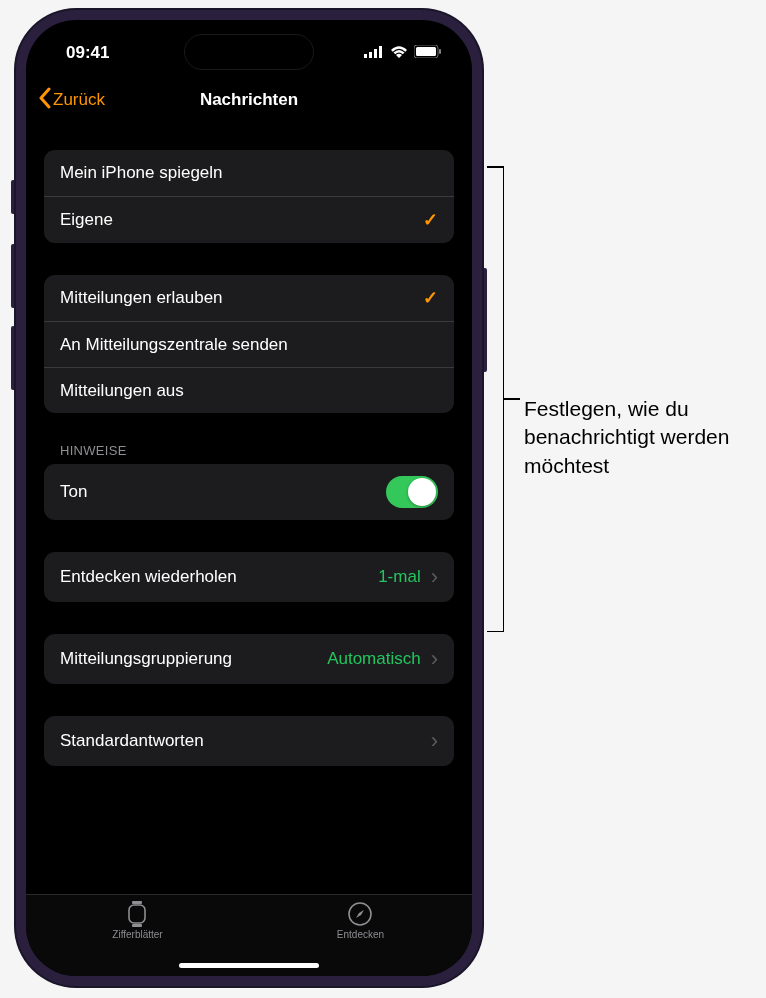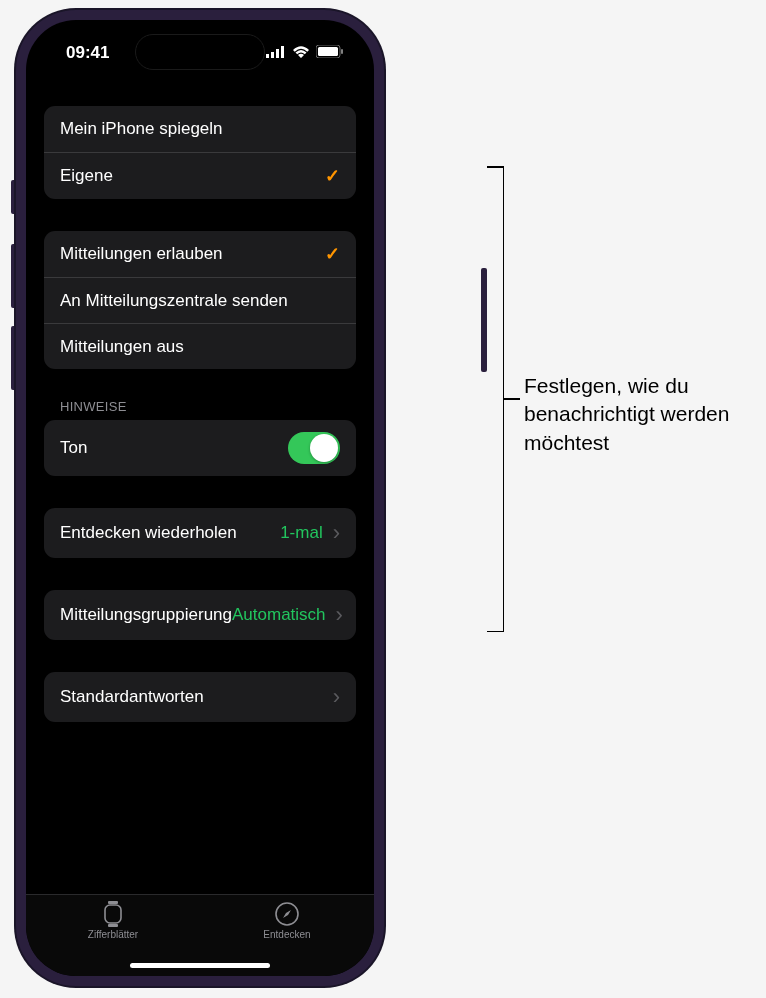--- a/index.html
+++ b/index.html
@@ -7,21 +7,21 @@
     font-family: -apple-system, BlinkMacSystemFont, "Segoe UI", sans-serif;
     background: #f5f5f5;
     width: 766px;
     height: 998px;
     position: relative;
   }
   .phone-frame {
     position: absolute;
     left: 16px;
     top: 10px;
-    width: 368px;
+    width: 466px;
     height: 976px;
     background: #2a1f3d;
     border-radius: 60px;
     padding: 10px;
     box-shadow: 0 0 0 2px #1a1528;
   }
   .phone-screen {
     width: 100%;
     height: 100%;
     background: #000;
@@ -209,21 +209,21 @@
     position: absolute;
     left: 504px;
     top: 398px;
     width: 16px;
     height: 1.5px;
     background: #000;
   }
   .callout-text {
     position: absolute;
     left: 524px;
-    top: 372px;
+    top: 395px;
     font-size: 21px;
     color: #000;
     line-height: 1.35;
     width: 230px;
   }
 </style>
 </head>
 <body>
 
 <div class="side-btn sb-left1"></div>
@@ -254,20 +254,31 @@
         <span>
           <svg width="28" height="13" viewBox="0 0 28 13">
               <rect x="0" y="0" width="24" height="13" rx="3" fill="none" stroke="#fff" stroke-width="1" opacity="0.4"></rect>
               <rect x="2" y="2" width="20" height="9" rx="1.5" fill="#fff"></rect>
               <rect x="25" y="4" width="2" height="5" rx="1" fill="#fff" opacity="0.5"></rect>
             </svg>
         </span>
       </div>
     </div>
 
+    <div class="nav-bar">
+      <div class="back-btn">
+        <span>
+          <svg width="13" height="22" viewBox="0 0 13 22">
+              <path d="M11 2 L3 11 L11 20" stroke="#ff9500" stroke-width="3" fill="none" stroke-linecap="round" stroke-linejoin="round"></path>
+            </svg>
+        </span>
+        <span>Zurück</span>
+      </div>
+      <div class="nav-title">Nachrichten</div>
+    </div>
 
     <div class="content">
 
       <div class="section first">
         <div class="row">
           <span>Mein iPhone spiegeln</span>
         </div>
         <div class="row">
           <span>Eigene</span>
           <span class="check-icon">✓</span>

